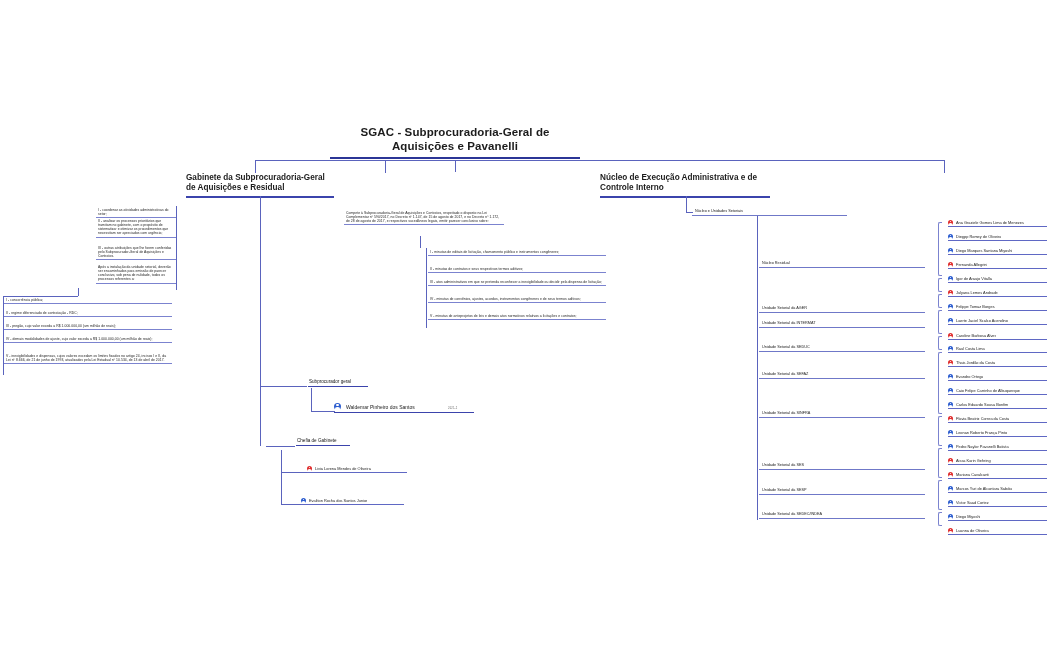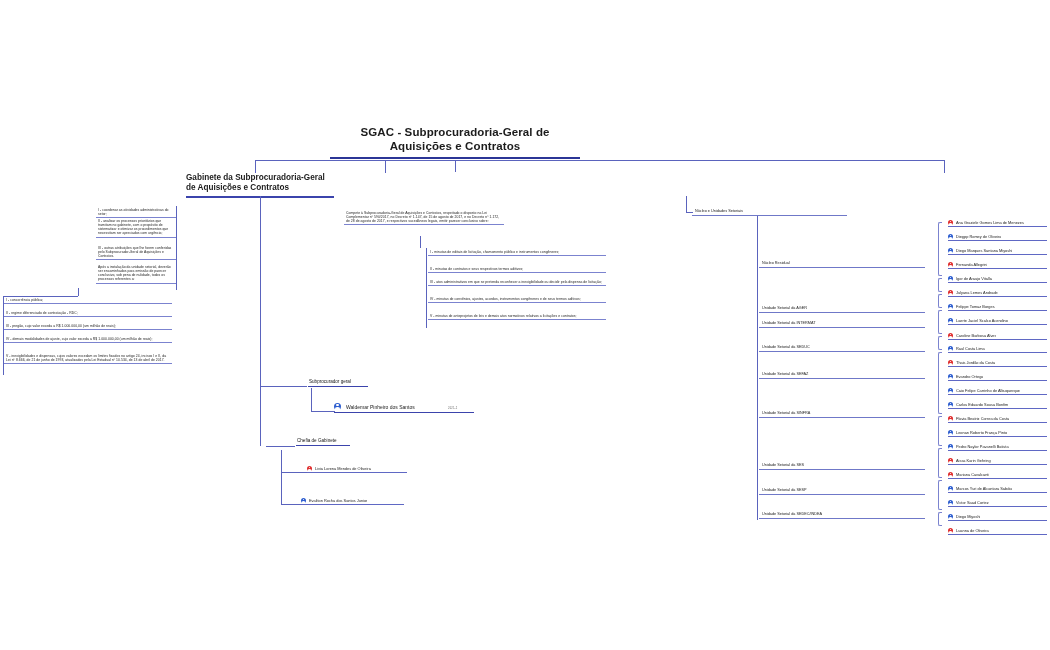--- a/index.html
+++ b/index.html
@@ -157,34 +157,37 @@
     border-bottom: 1px solid #7b83cf;
     border-radius: 2px 0 0 2px;
   }
 </style>
 </head>
 <body>
 
 <div id="canvas">
 
   <div class="node root" style="left:330px; top:125px; width:250px;">
-    <span class="txt">SGAC - Subprocuradoria-Geral de Aquisições e Contratos</span>
+    <span class="txt">SGAC - Subprocuradoria-Geral de Aquisições e Pavanelli</span>
   </div>
 
   <div class="ln v" style="left:455px; top:160px; height:12px;"></div>
   <div class="ln h" style="left:255px; top:160px; width:690px;"></div>
   <div class="ln v" style="left:255px; top:160px; height:13px;"></div>
   <div class="ln v" style="left:385px; top:160px; height:13px;"></div>
   <div class="ln v" style="left:944px; top:160px; height:13px;"></div>
 
   <div class="node lvl2" style="left:186px; top:173px; width:148px;">
-    <span class="txt">Gabinete da Subprocuradoria-Geral de Aquisições e Contratos</span>
-  </div>
-
-
+    <span class="txt">Gabinete da Subprocuradoria-Geral de Aquisições e Residual</span>
+  </div>
+
+
+  <div class="node lvl2" style="left:600px; top:173px; width:170px;">
+    <span class="txt">Núcleo de Execução Administrativa e de Controle Interno</span>
+  </div>
 
   <div class="ln v" style="left:260px; top:196px; height:250px;"></div>
 
   <div class="ln v" style="left:176px; top:206px; height:84px;"></div>
 
   <div class="node detail" style="left:96px; top:206px; width:80px;">
     <span class="txt">I - coordenar as atividades administrativas do setor;</span>
   </div>
   <div class="node detail" style="left:96px; top:217px; width:80px;">
     <span class="txt">II - analisar os processos prioritários que tramitam no gabinete, com o propósito de sistematizar e otimizar os procedimentos que necessitam ser apreciados com urgência;</span>

